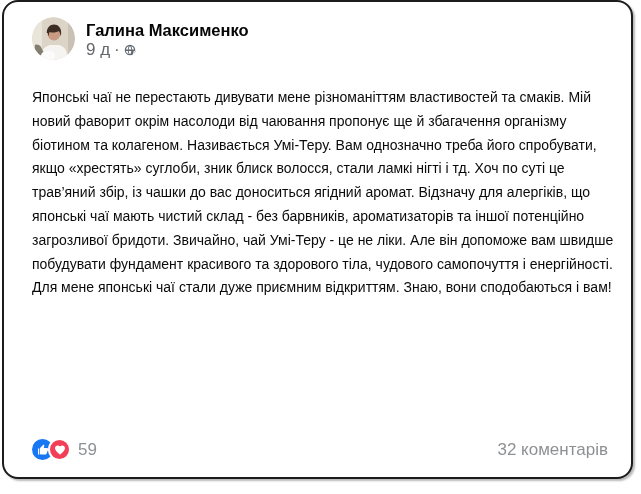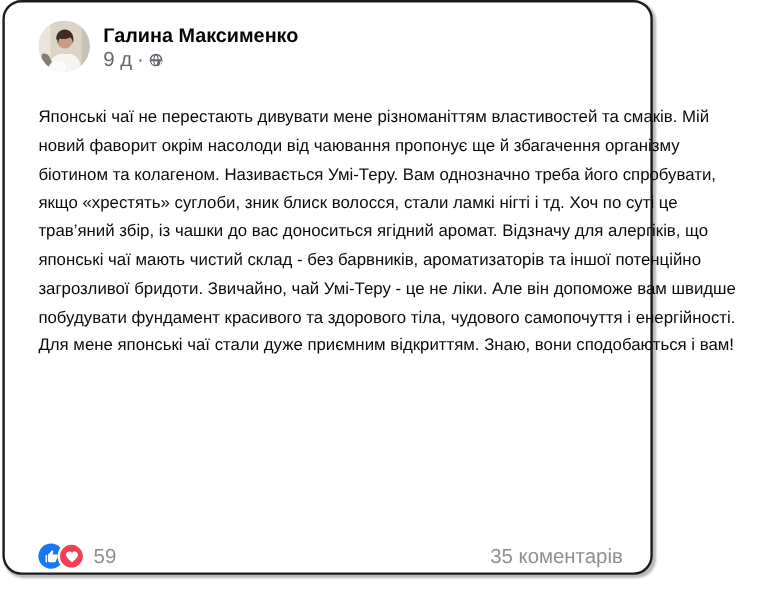--- a/index.html
+++ b/index.html
@@ -5,21 +5,21 @@
   * { margin: 0; padding: 0; box-sizing: border-box; }
   html, body {
     background: #ffffff;
     font-family: "Liberation Sans", "DejaVu Sans", sans-serif;
     width: 641px; height: 494px; overflow: hidden;
   }
   .post-card {
     position: relative;
     margin-left: 2px;
     margin-top: 0;
-    width: 542px;
+    width: 631px;
     height: 479px;
     background: #ffffff;
     border: 2px solid #1c1c1c;
     border-radius: 16px;
     box-shadow: 2px 2px 2px rgba(0,0,0,0.28);
     padding: 15px 22px 0 28px;
   }
   .post-header { display: flex; align-items: center; gap: 11px; }
   .avatar {
     width: 43px; height: 43px; border-radius: 50%;
@@ -39,21 +39,21 @@
   .post-body {
     margin-top: 26px;
     width: 582px;
     font-size: 14px;
     line-height: 23.8px;
     color: #0a0a0a;
     white-space: pre-wrap;
   }
   .post-footer {
     position: absolute;
-    left: 28px; right: 23px; bottom: 2px;
+    left: 28px; right: 23px; bottom: 16px;
     display: flex; align-items: center; justify-content: space-between;
   }
   .reactions { display: flex; align-items: center; cursor: pointer; }
   .reaction-circle {
     width: 21px; height: 21px; border-radius: 50%;
     display: inline-flex; align-items: center; justify-content: center;
   }
   .reaction-like { background: var(--like-blue, #1877F2); z-index: 1; }
   .reaction-love {
     background: var(--love-red, #F33E58);
@@ -120,17 +120,17 @@
         </svg>
       </span>
       <span class="reaction-circle reaction-love">
         <svg width="12" height="12" viewBox="0 0 24 24">
           <path fill="#ffffff" d="M12 21.35l-1.45-1.32C5.4 15.36 2 12.28 2 8.5 2 5.42 4.42 3 7.5 3c1.74 0 3.41.81 4.5 2.09C13.09 3.81 14.76 3 16.5 3 19.58 3 22 5.42 22 8.5c0 3.78-3.4 6.86-8.55 11.54L12 21.35z"></path>
         </svg>
       </span>
       <span class="reaction-count">59</span>
     </div>
     <div class="engagement-counts">
-      <span>35 коментарів</span>
+      <span>32 коментарів</span>
     </div>
   </footer>
 
 </article>
 
 </body></html>

